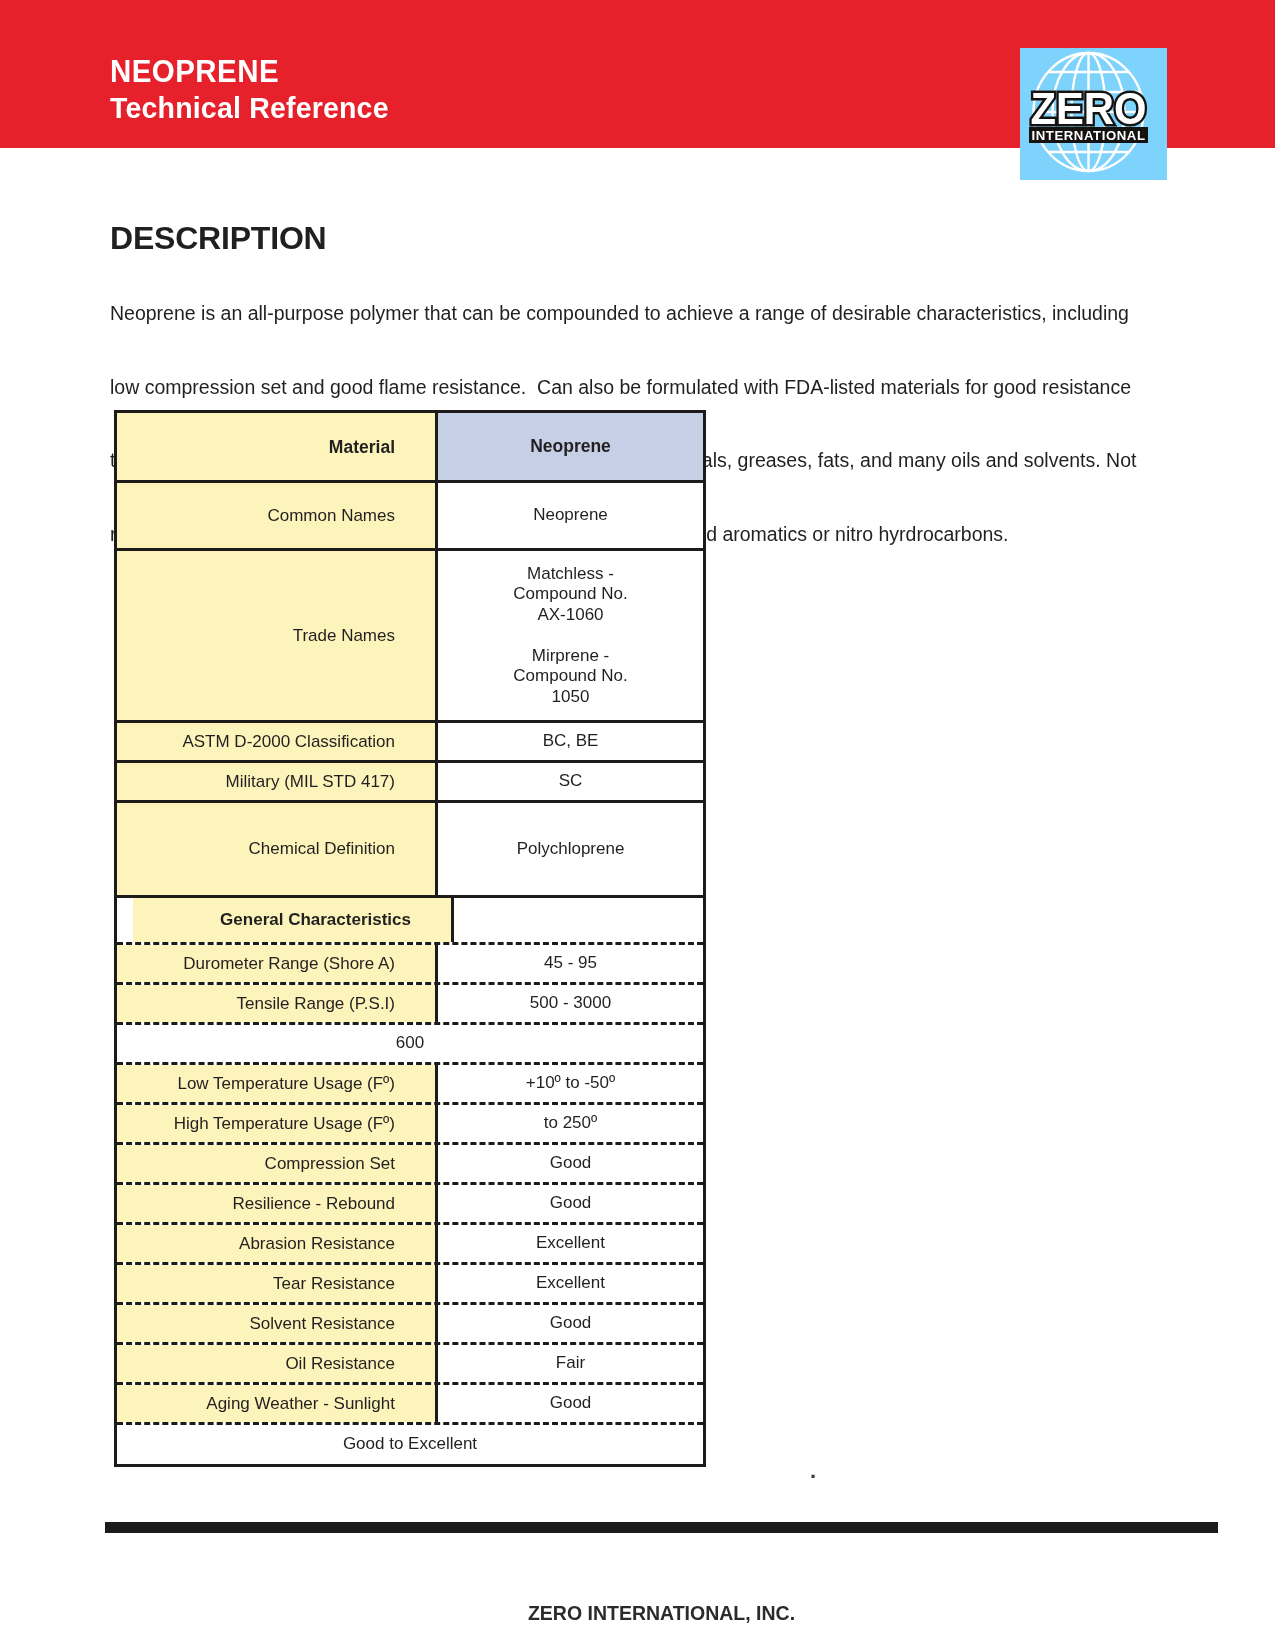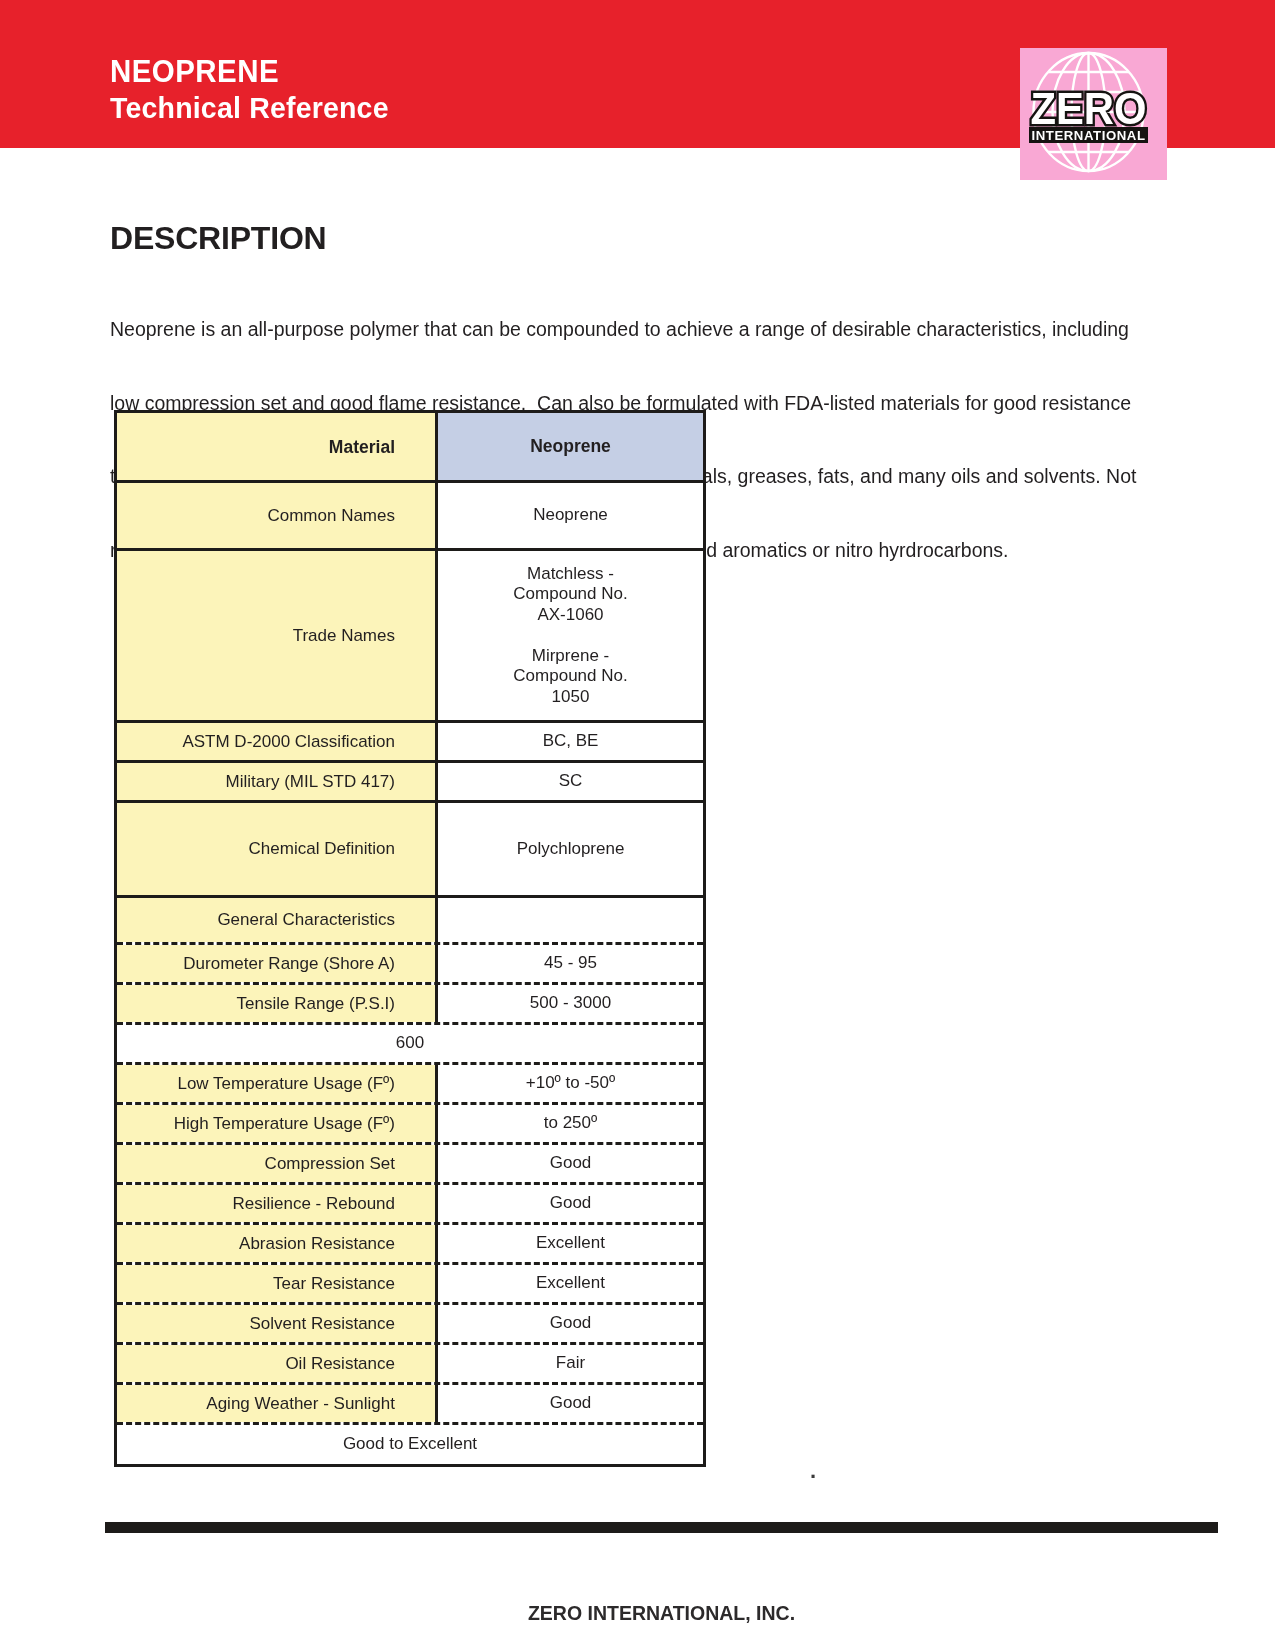--- a/index.html
+++ b/index.html
@@ -11,45 +11,45 @@
   body{font-family:"Liberation Sans", sans-serif;color:var(--ink);}
   .page{position:relative;width:1275px;height:1650px;background:#ffffff;overflow:hidden;}
 
   
   .band{position:absolute;left:0;top:0;width:1275px;height:148px;background:var(--red);}
   .titles{position:absolute;left:110px;top:54px;color:#ffffff;transform:scaleX(.95);transform-origin:left top;}
   .t1{font-size:31px;font-weight:bold;letter-spacing:.5px;line-height:36px;}
   .t2{font-size:30px;font-weight:bold;letter-spacing:.2px;line-height:36px;}
 
   
-  .logo{position:absolute;left:1020px;top:48px;width:147px;height:132px;background:#f9a8d4;}
+  .logo{position:absolute;left:1020px;top:48px;width:147px;height:132px;background:#7dd3fc;}
   .logo svg{display:block;width:137px;height:132px;}
   .logo text{font-family:"Liberation Sans", sans-serif;}
   .logo .z{font-weight:bold;fill:#ffffff;stroke:#151311;stroke-width:5px;paint-order:stroke;font-size:44px;}
   .logo .i{font-weight:bold;fill:#ffffff;font-size:12px;letter-spacing:.5px;}
 
   
   .desc-h{position:absolute;left:110px;top:220px;font-size:32px;font-weight:bold;letter-spacing:-.2px;}
-  .desc-p{position:absolute;left:110px;top:268px;width:1060px;font-size:19.5px;line-height:24.5px;white-space:pre-wrap;}
+  .desc-p{position:absolute;left:110px;top:252px;width:1060px;font-size:19.5px;line-height:24.5px;white-space:pre-wrap;}
 
   
   .tbl{position:absolute;left:114px;top:410px;width:592px;border:3px solid var(--bd);background:#fff;}
   .r{display:flex;width:100%;}
   .bs{border-top:3px solid var(--bd);}
   .bd{border-top:3px dashed var(--bd);}
   .cl{width:321px;background:var(--yellow);border-right:3px solid var(--bd);
       display:flex;align-items:center;justify-content:flex-end;text-align:center;
       padding:4px 40px 4px 10px;font-size:17px;line-height:20px;}
   .cv{flex:1;display:flex;align-items:center;justify-content:center;text-align:center;
       padding:4px 8px;font-size:17px;line-height:20.5px;white-space:pre-line;}
   .rh{height:67px}.rc{height:68px}.rt{height:172px}.rs{height:40px}
   .rcd{height:95px}.rg{height:47px}.rl{height:42px}
   .hdr .cl{font-weight:bold;font-size:17.5px;}
   .hdr .cv{background:var(--blue);font-weight:bold;font-size:17.5px;}
-  .rg .cl{font-weight:normal;}
+  .rg .cl{font-weight:bold;margin-left:16px;}
 
   
   .stray{position:absolute;left:810px;top:1458px;font-size:22px;font-weight:bold;color:#3b3b3b;}
 
   
   .fbar{position:absolute;left:105px;top:1522px;width:1113px;height:11px;background:var(--bd);}
   .footer{position:absolute;left:105px;top:1541px;width:1113px;text-align:center;
           color:var(--gray);font-size:19.5px;line-height:29px;white-space:pre-wrap;}
   .fc{font-weight:bold;color:#2c2a2b;}
 </style>

